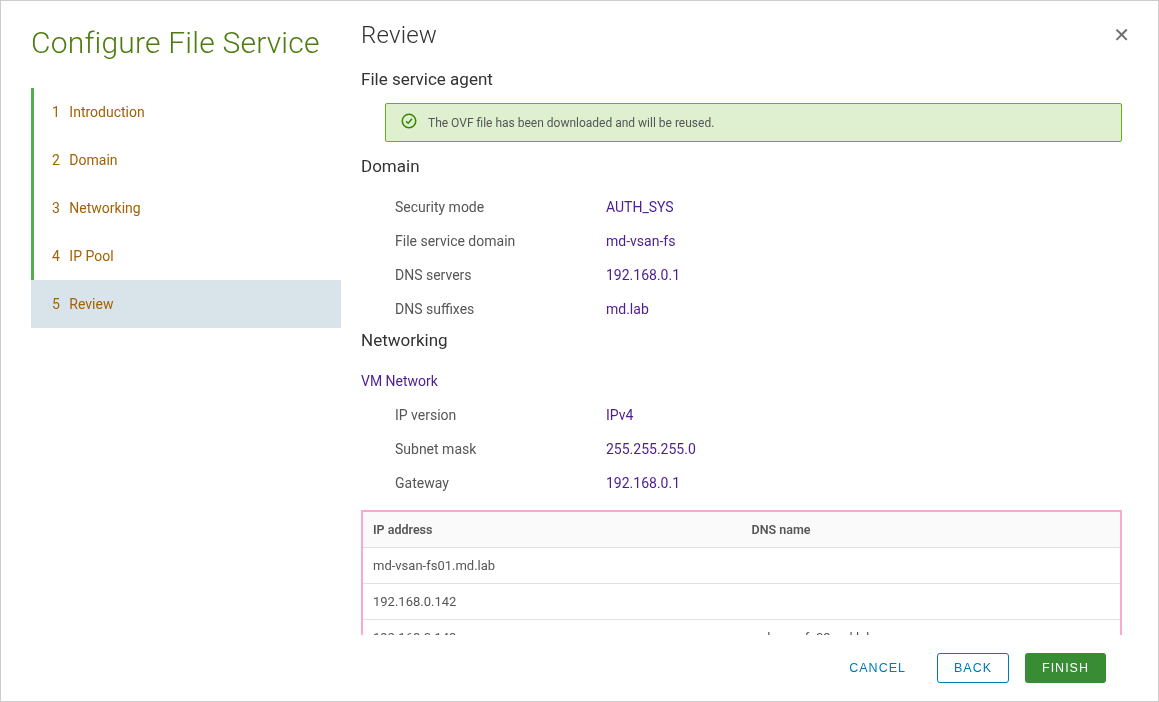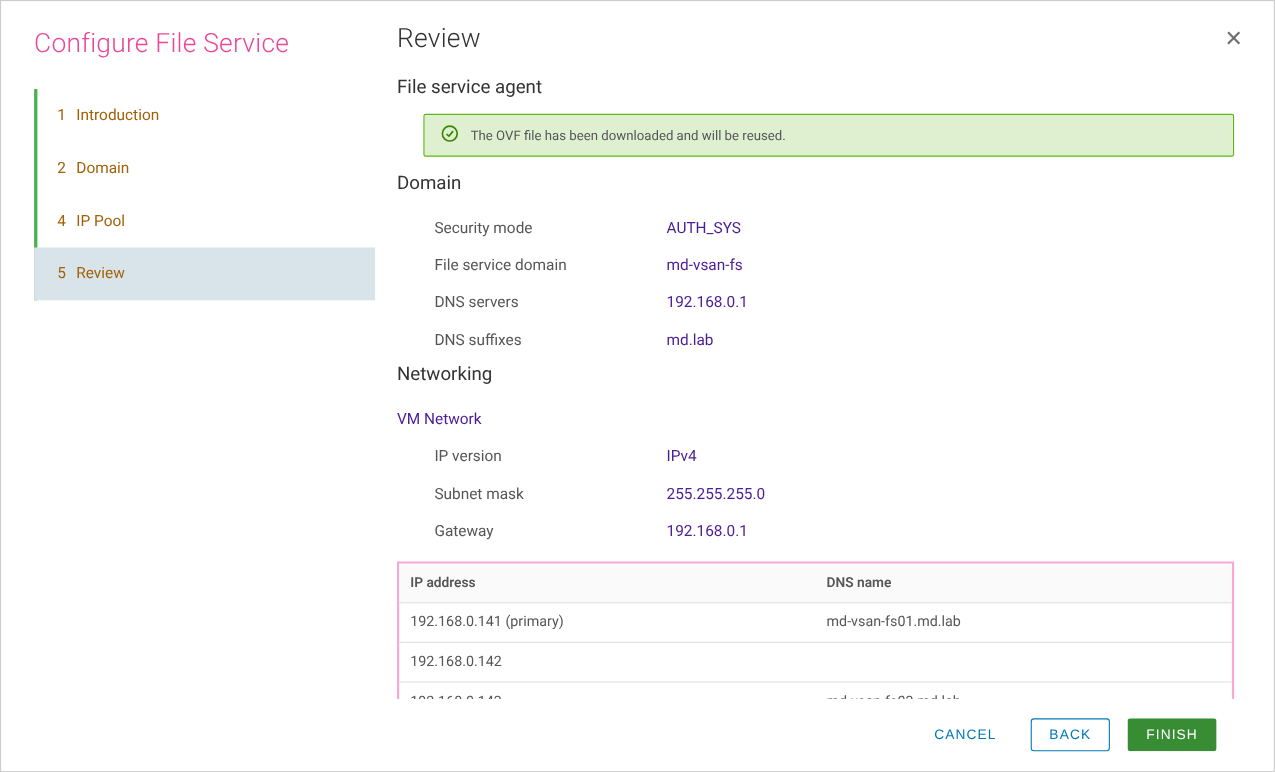--- a/index.html
+++ b/index.html
@@ -20,23 +20,23 @@
     .main-area {
       flex: 1;
       display: flex;
       overflow: hidden;
     }
     .sidebar {
       width: 340px;
       padding: 24px 0 0 30px;
     }
     .sidebar-title {
-      font-size: 24px;
+      font-size: 30px;
       font-weight: 300;
-      color: #ec4899;
+      color: #4d7c0f;
       margin-bottom: 28px;
       letter-spacing: 0.2px;
     }
     .wizard-steps {
       border-left: 3px solid #4caf50;
       position: relative;
     }
     .wizard-steps .step {
       padding: 16px 12px 16px 18px;
       font-size: 14px;
@@ -184,20 +184,24 @@
     <div class="sidebar">
       <div class="sidebar-title">Configure File Service</div>
       <div class="wizard-steps">
         <div class="step">
           <span class="num">1</span>
           <span>Introduction</span>
         </div>
         <div class="step">
           <span class="num">2</span>
           <span>Domain</span>
+        </div>
+        <div class="step">
+          <span class="num">3</span>
+          <span>Networking</span>
         </div>
         <div class="step">
           <span class="num">4</span>
           <span>IP Pool</span>
         </div>
         <div class="step active">
           <span class="num">5</span>
           <span>Review</span>
         </div>
       </div>
@@ -255,21 +259,20 @@
           <div class="label">Gateway</div>
           <div class="value">192.168.0.1</div>
         </div>
 
         <div class="ip-table">
           <div class="thead">
             <div class="col">IP address</div>
             <div class="col">DNS name</div>
           </div>
           <div class="trow">
-            <div class="col">192.168.0.141 (primary)</div>
             <div class="col">md-vsan-fs01.md.lab</div>
           </div>
           <div class="trow">
             <div class="col">192.168.0.142</div>
           </div>
           <div class="trow">
             <div class="col">192.168.0.143</div>
             <div class="col">md-vsan-fs03.md.lab</div>
           </div>
         </div>

